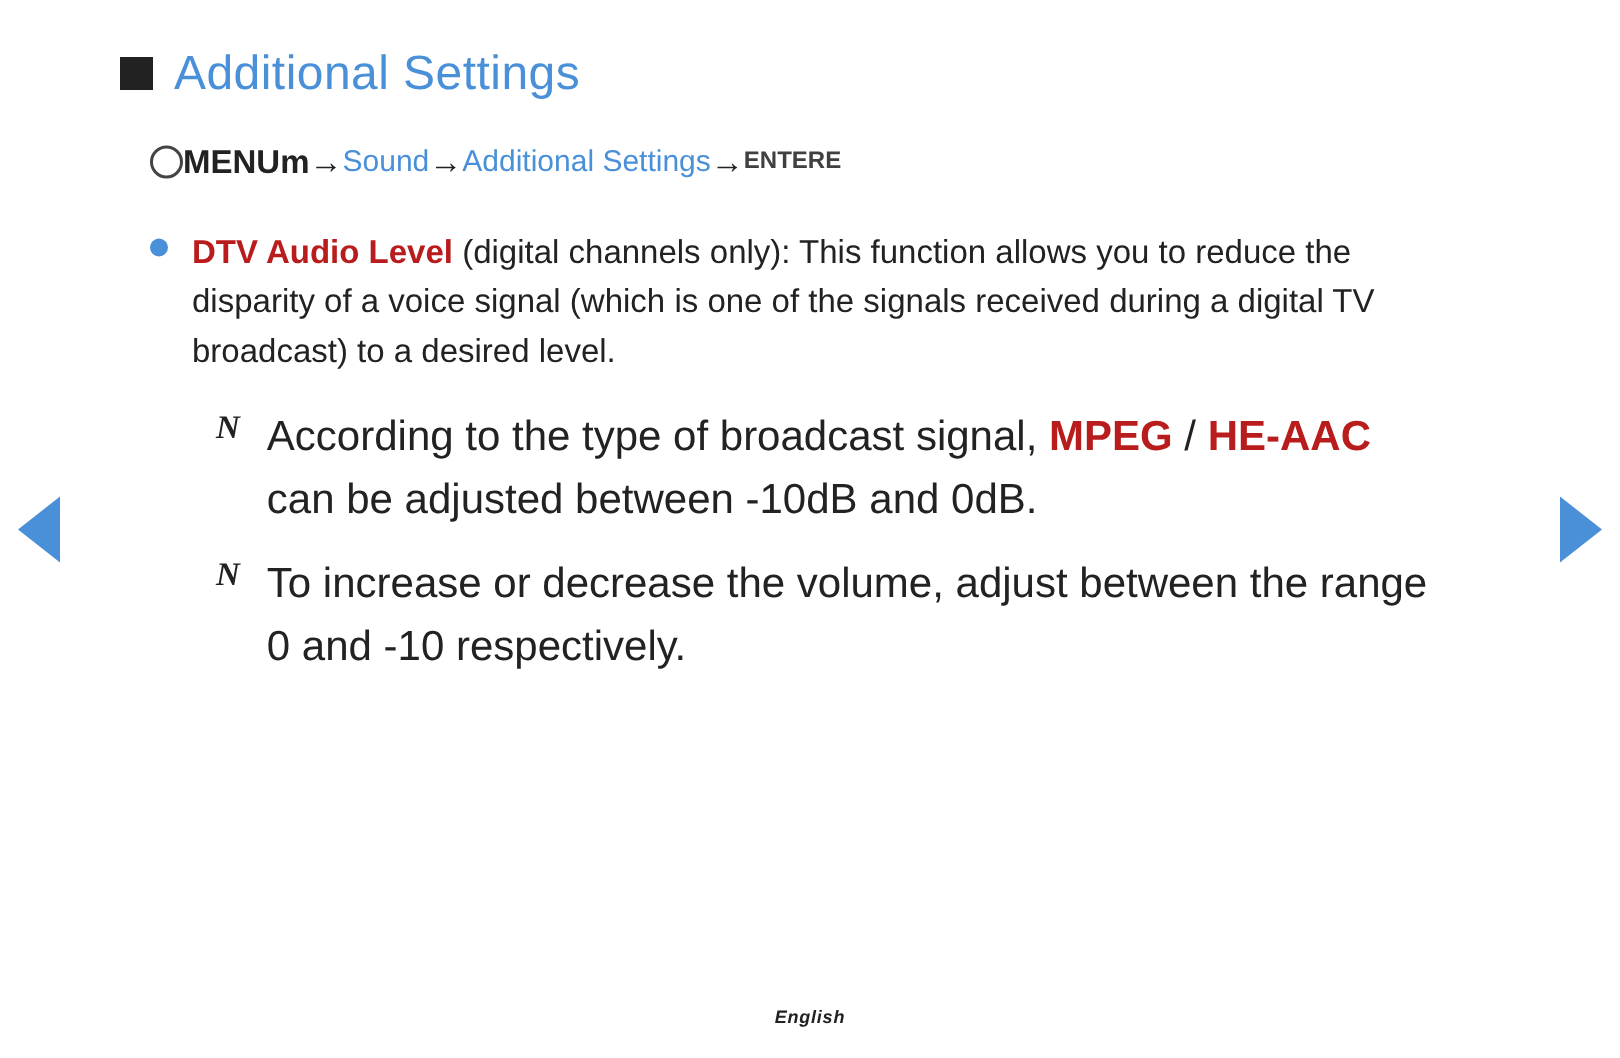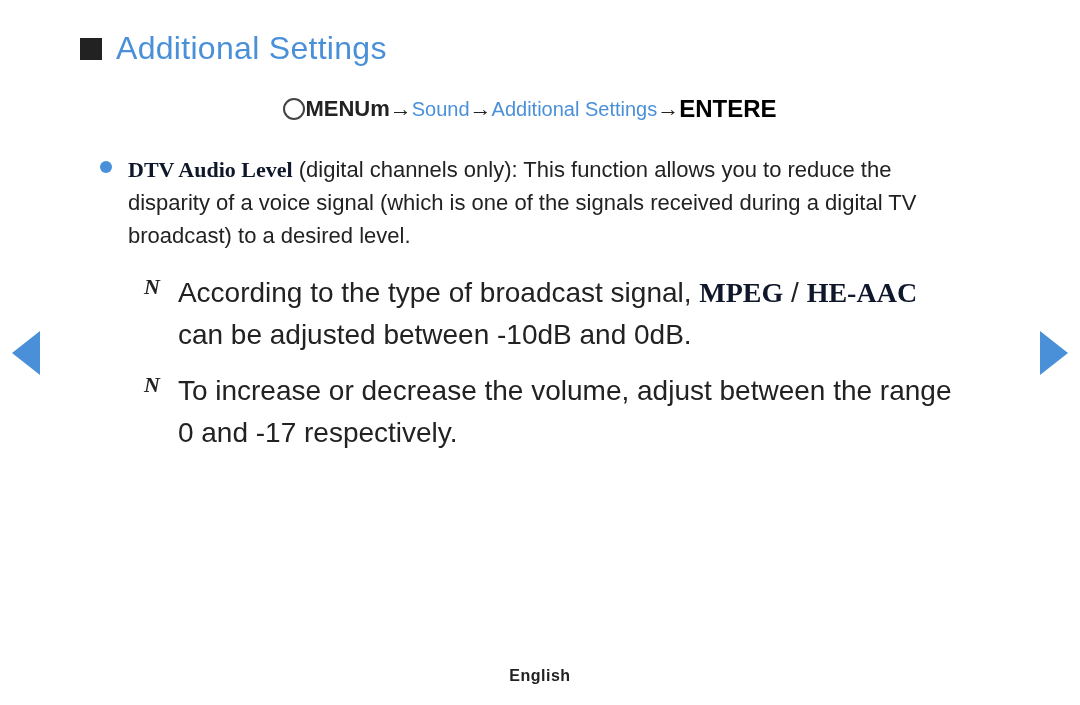--- a/index.html
+++ b/index.html
@@ -46,21 +46,20 @@
       letter-spacing: 0.3px;
     }
 
     
     .menu-path {
       display: flex;
       align-items: center;
       margin-left: 20px;
       margin-bottom: 30px;
       font-size: 22px;
-      justify-content: center;
     }
 
     .menu-circle {
       width: 22px;
       height: 22px;
       border: 2.5px solid #444;
       border-radius: 50%;
       flex-shrink: 0;
     }
 
@@ -77,22 +76,22 @@
     }
 
     .menu-link {
       color: #4a90d9;
       font-weight: 400;
       font-size: 20px;
     }
 
     .menu-enter {
       font-weight: 700;
-      color: #000000;
-      font-size: 24px;
+      color: #404040;
+      font-size: 16px;
     }
 
     
     .content-area {
       margin-left: 20px;
     }
 
     .bullet-item {
       display: flex;
       align-items: flex-start;
@@ -109,23 +108,22 @@
       margin-top: 8px;
     }
 
     .bullet-text {
       font-size: 22px;
       line-height: 1.5;
       color: #222;
     }
 
     .highlight-blue {
-      color: #0f172a;
-      font-weight: 700;
-      font-family: Liberation Serif, serif;
+      color: #b91c1c;
+      font-weight: 700;
     }
 
     
     .note-items {
       margin-left: 44px;
       margin-top: 10px;
     }
 
     .note-item {
       display: flex;
@@ -176,24 +174,25 @@
       border-left: 28px solid #4a90d9;
       cursor: pointer;
     }
 
     
     .footer {
       position: absolute;
       bottom: 20px;
       left: 50%;
       transform: translateX(-50%);
-      font-size: 16px;
+      font-size: 12px;
       font-weight: 700;
       color: #222;
       letter-spacing: 0.5px;
+      font-style: italic;
     }
   </style>
 </head>
 <body>
 
 <div class="page-container">
 
   <div class="section-header">
     <div class="section-icon"></div>
     <h1 class="section-title">Additional Settings</h1>
@@ -223,21 +222,21 @@
 
       <div class="note-item">
         <span class="note-n">N</span>
         <div class="note-text">
           <span>According to the type of broadcast signal, </span><span class="highlight-blue">MPEG</span><span> / </span><span class="highlight-blue">HE-AAC</span><span> can be adjusted between -10dB and 0dB.</span>
         </div>
       </div>
 
       <div class="note-item">
         <span class="note-n">N</span>
-        <div class="note-text">To increase or decrease the volume, adjust between the range 0 and -17 respectively.</div>
+        <div class="note-text">To increase or decrease the volume, adjust between the range 0 and -10 respectively.</div>
       </div>
 
     </div>
 
   </div>
 
 </div>
 
 <div class="nav-left"></div>
 <div class="nav-right"></div>

